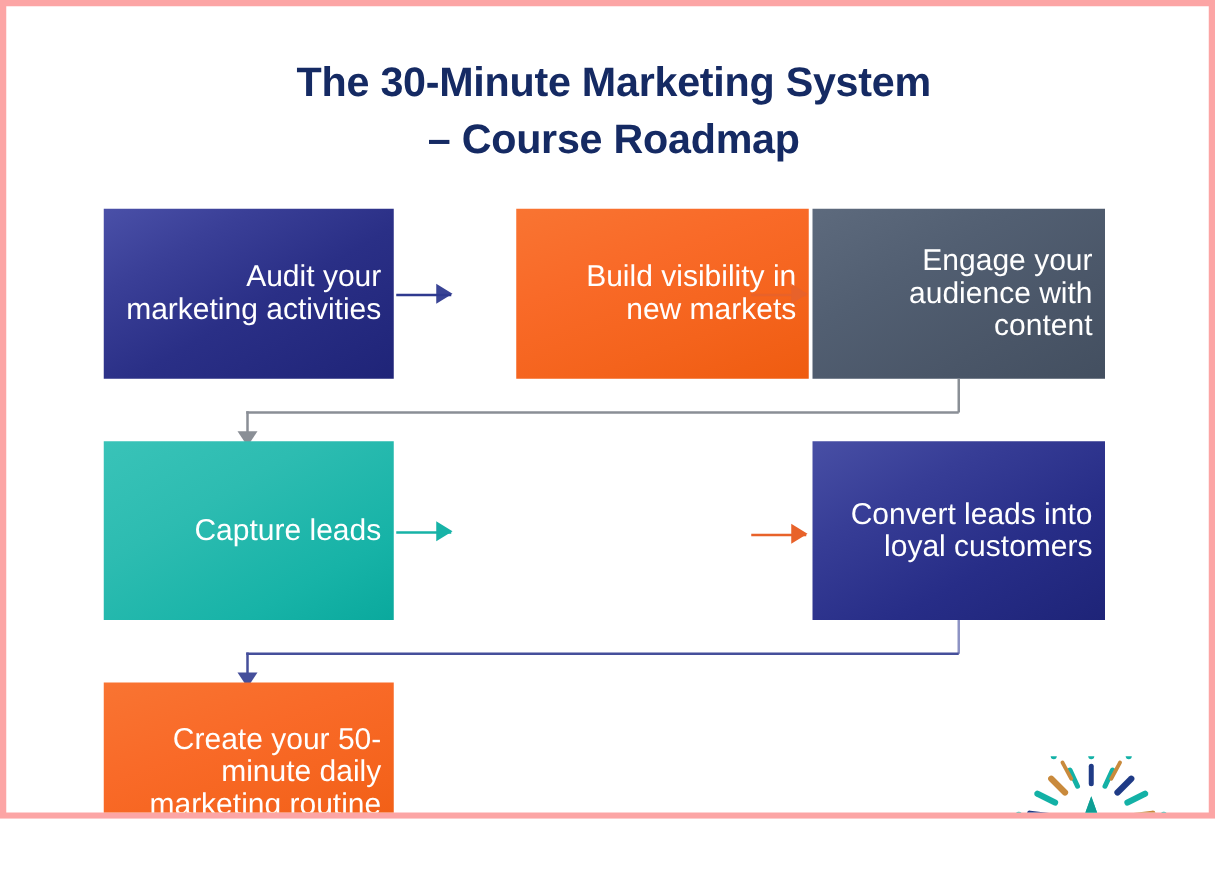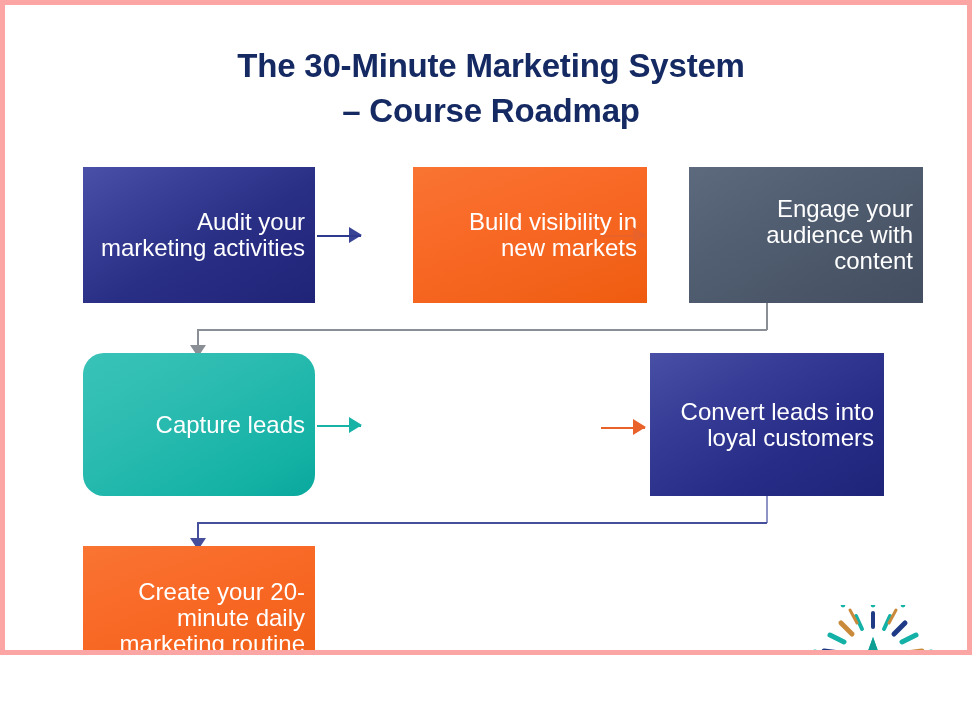--- a/index.html
+++ b/index.html
@@ -44,22 +44,22 @@
     line-height: 26px;
     padding: 0 10px;
     box-sizing: border-box;
     font-family: "Liberation Sans", sans-serif;
   }
   .node span { display: block; width: 100%; }
 
   
   .fill-blue    { background: linear-gradient(150deg, #4a50a8 0%, #3a3f97 25%, #2a2f86 55%, #1f2478 100%); }
   .fill-orange  { background: linear-gradient(160deg, #f97432 0%, #f96a28 35%, #f4631c 70%, #ef5c10 100%); }
-  .fill-slate   { background: linear-gradient(150deg, #5d6a7d 0%, #525f72 35%, #4a5668 70%, #434f60 100%); margin-left: 39px; }
-  .fill-teal    { background: linear-gradient(150deg, #39c3b8 0%, #2dbcb1 35%, #17b3a7 75%, #0aa99d 100%); border-radius: 21px; }
+  .fill-slate   { background: linear-gradient(150deg, #5d6a7d 0%, #525f72 35%, #4a5668 70%, #434f60 100%); }
+  .fill-teal    { background: linear-gradient(150deg, #39c3b8 0%, #2dbcb1 35%, #17b3a7 75%, #0aa99d 100%); }
   .fill-blue2   { background: linear-gradient(150deg, #484fa5 0%, #373d96 30%, #272d87 65%, #1e2478 100%); }
 
   .conn { position: absolute; }
   .conn-h { height: 0; border-top-width: 2px; border-top-style: solid; }
   .conn-v { width: 0; border-left-width: 2px; border-left-style: solid; }
 
   .arrowhead { position: absolute; width: 0; height: 0; }
 
   #logo {
     position: absolute;
@@ -128,21 +128,21 @@
 
   <div class="conn conn-h" style="left:596px; top:422px; width:44px; border-color:#e8622a;"></div>
   <div class="arrowhead" style="left:628px; top:414px; border-left:13px solid #e8622a; border-top:8px solid transparent; border-bottom:8px solid transparent;"></div>
 
   <div class="conn conn-v" style="left:761px; top:491px; height:27px; border-color:#8d93c4;"></div>
   <div class="conn conn-h" style="left:192px; top:517px; width:570px; border-color:#454f9b;"></div>
   <div class="conn conn-v" style="left:192px; top:517px; height:20px; border-color:#454f9b;"></div>
   <div class="arrowhead" style="left:185px; top:533px; border-top:12px solid #454f9b; border-left:8px solid transparent; border-right:8px solid transparent;"></div>
 
   <div class="node fill-orange" style="left:78px; top:541px; width:232px; height:144px;">
-    <span>Create your 20-minute daily marketing routine</span>
+    <span>Create your 50-minute daily marketing routine</span>
   </div>
 
   <div id="logo">
     <svg width="310" height="95" viewBox="0 0 310 95" style="position:absolute; left:0; top:0;">
       <g transform="translate(228,42)">
 
         <path d="M -5 4 L 0 -10 L 5 4 L 5 30 L -5 30 Z" fill="#13b1a6"></path>
         <path d="M -5 4 L 0 -10 L 5 4 Z" fill="#0e9e94"></path>
 
         <g stroke-linecap="round">

